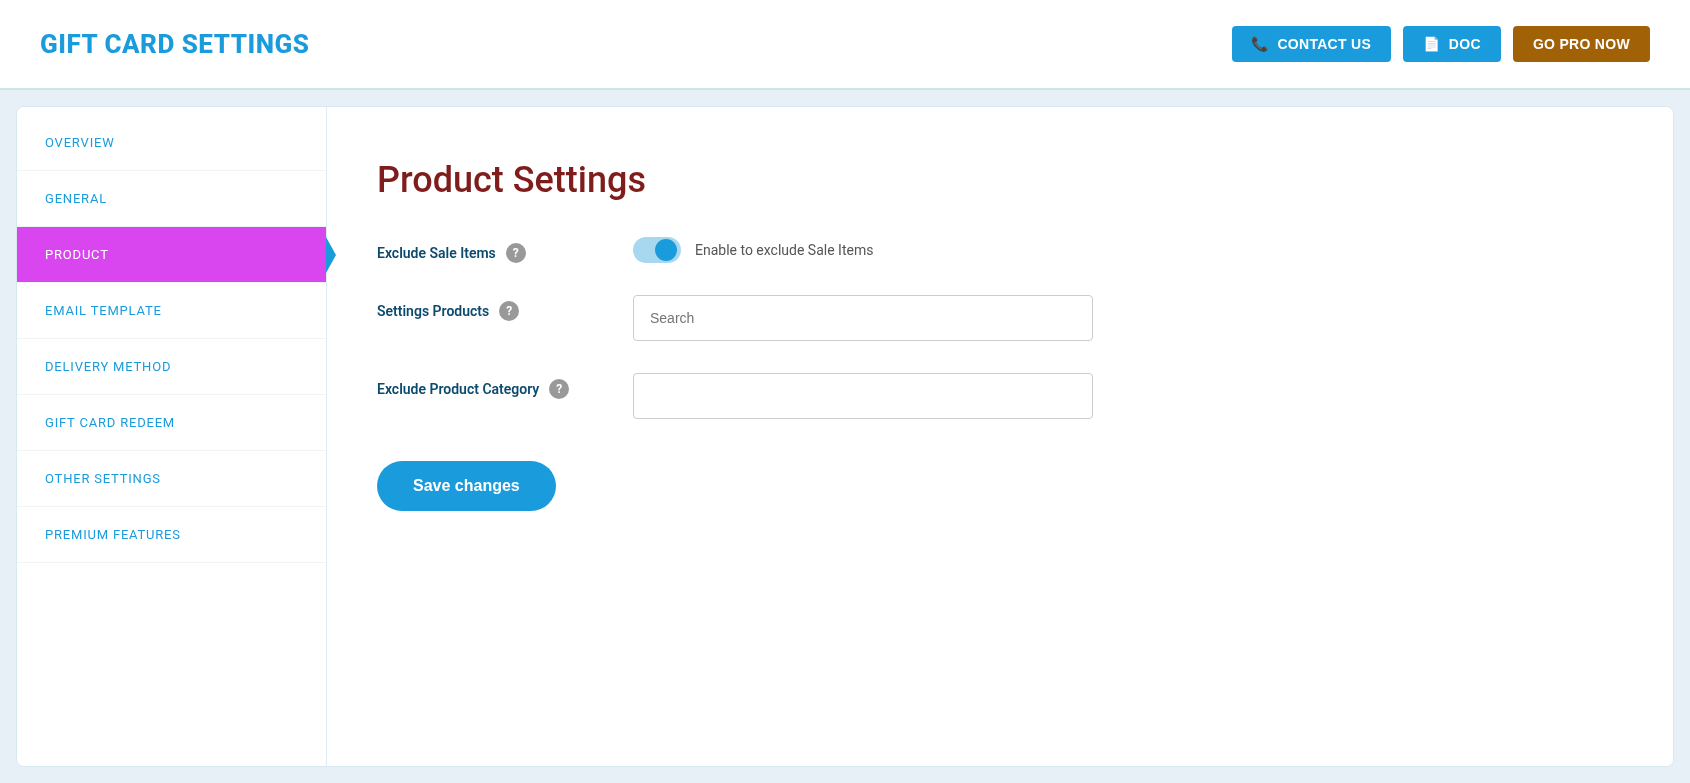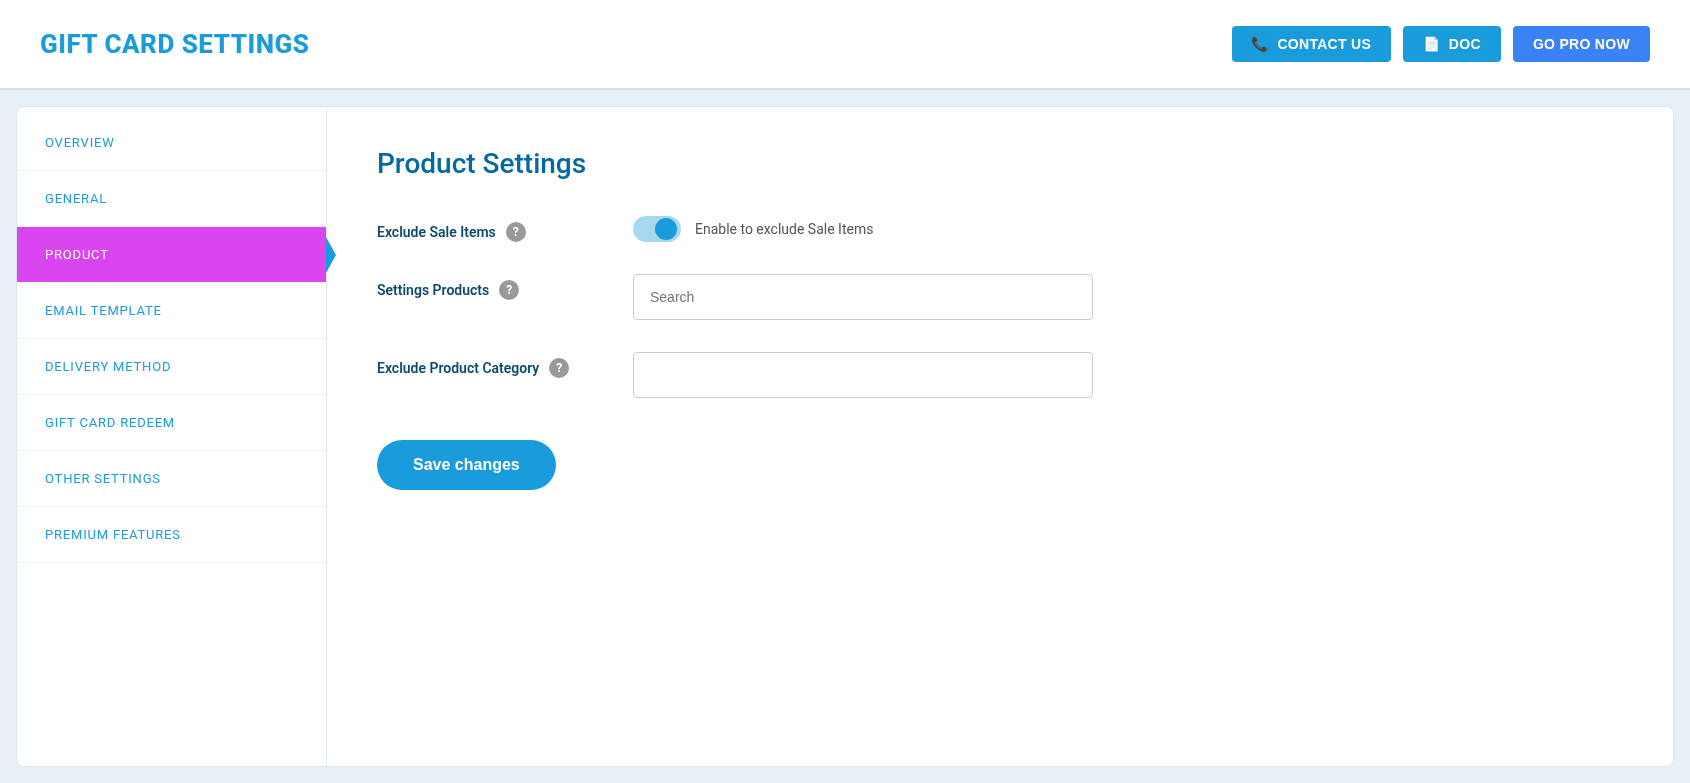--- a/index.html
+++ b/index.html
@@ -45,21 +45,21 @@
     }
     .btn-contact {
       background: #1a9bdc;
       color: #ffffff;
     }
     .btn-doc {
       background: #1a9bdc;
       color: #ffffff;
     }
     .btn-pro {
-      background: #3b82f6;
+      background: #a16207;
       color: #ffffff;
     }
 
     
     .main-container {
       display: flex;
       flex: 1;
       padding: 16px;
       gap: 0;
     }
@@ -105,24 +105,25 @@
       border-bottom: 18px solid transparent;
     }
 
     
     .content {
       flex: 1;
       padding: 40px 50px;
       background: #ffffff;
     }
     .page-title {
-      font-size: 28px;
+      font-size: 36px;
       font-weight: 500;
-      color: #0369a1;
+      color: #7f1d1d;
       margin-bottom: 36px;
+      margin-top: 12px;
     }
 
     
     .form-row {
       display: flex;
       align-items: flex-start;
       margin-bottom: 32px;
       gap: 16px;
     }
     .form-label-group {

